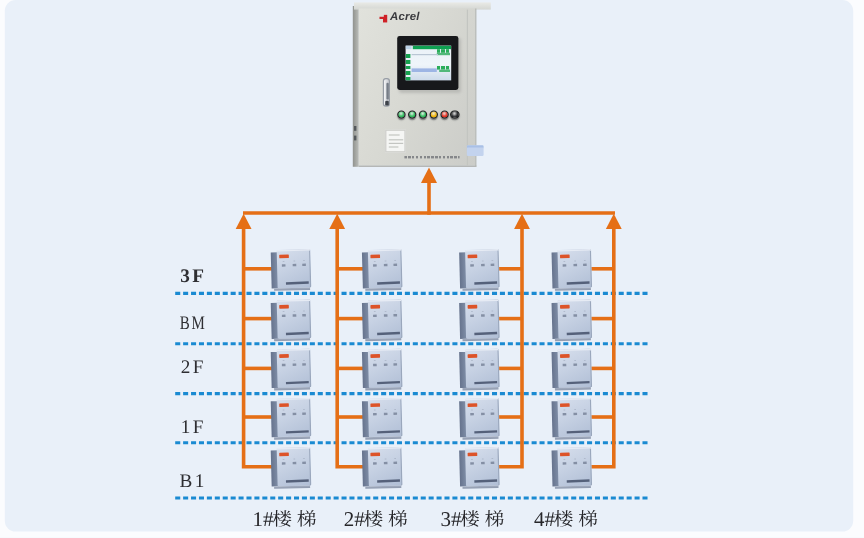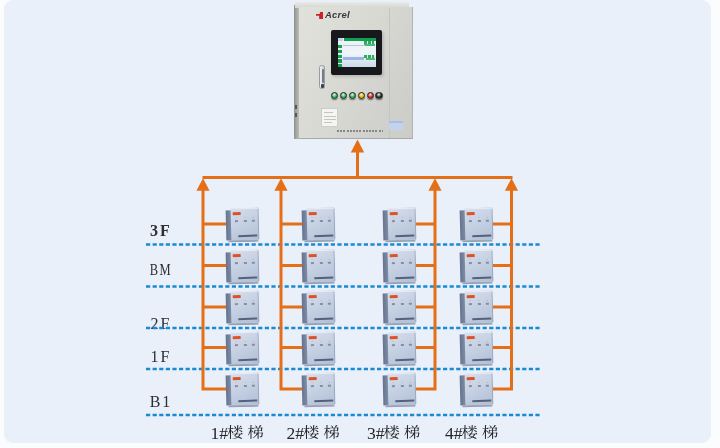--- a/index.html
+++ b/index.html
@@ -8,21 +8,21 @@
 .dev{position:absolute;width:33px;height:34px;transform:rotate(-1.5deg)}
 .dside{position:absolute;left:0;top:2px;width:5.5px;height:30px;background:linear-gradient(to right,#66738d,#8291aa)}
 .dface{position:absolute;left:5px;top:0;width:28px;height:32px;background:linear-gradient(155deg,#d6deec 0%,#c6d1e3 45%,#b0bed5 100%);border-radius:1px;box-shadow:inset 0 1.2px 0 #e6ebf4,inset -1px 0 0 #9aa7bc}
 .dlbl{position:absolute;left:1.8px;top:3.5px;width:8px;height:3px;background:#dd5328;border-radius:0.5px}
 .ic{position:absolute;top:11.5px;width:3px;height:2px;background:#848fa4;box-shadow:0 -3.5px 0 -0.8px #97a1b4}
 .dline{position:absolute;left:7px;top:27px;width:19px;height:1.5px;background:#55617a;transform:rotate(-1deg)}
 .dbot{position:absolute;left:2px;top:31.5px;width:30px;height:2px;background:linear-gradient(to bottom,#a3adc0,#8e99ad)}
 #cab{position:absolute;left:294px;top:2px;width:115px;height:137px}
 #cabside{position:absolute;left:0;top:3px;width:5px;height:134px;background:linear-gradient(to right,#90928e,#bbbdb9)}
 #cabtop{position:absolute;left:1px;top:0;width:114px;height:6px;background:linear-gradient(to bottom,#e9eae6,#d4d6d2)}
-#cabface{position:absolute;left:5px;top:5px;width:114px;height:132px;background:linear-gradient(115deg,#e1e2dc 0%,#d8d9d3 45%,#cbccc8 100%);border-right:1px solid #b2b4b0;border-bottom:1px solid #a8aaa6}
+#cabface{position:absolute;left:5px;top:5px;width:98px;height:132px;background:linear-gradient(115deg,#e1e2dc 0%,#d8d9d3 45%,#cbccc8 100%);border-right:1px solid #b2b4b0;border-bottom:1px solid #a8aaa6}
 #logo{position:absolute;left:17px;top:4px;height:9px}
 #logoicon{position:absolute;left:0;top:1px;width:7px;height:7px;background:#cf2127;clip-path:polygon(0 28%,55% 28%,55% 0,100% 0,100% 100%,45% 100%,45% 55%,0 55%)}
 #logotxt{position:absolute;left:9px;top:-2px;font-family:"Liberation Sans",sans-serif;font-weight:bold;font-style:italic;font-size:9.5px;color:#3a3a3e;letter-spacing:0.2px}
 #bezel{position:absolute;left:31.5px;top:23px;width:51px;height:44.5px;background:#17181b;border-radius:2px;box-shadow:1.5px 2px 2.5px #babbb7}
 #lcd{position:absolute;left:7.5px;top:7.5px;width:38px;height:29.5px;background:linear-gradient(to bottom,#eaf1f7 0%,#eff5fa 55%,#ccdaea 100%);overflow:hidden}
 #lcdbar{position:absolute;left:6px;top:0.6px;right:0;height:2.6px;background:#0fa052}
 #lcdbtl{position:absolute;left:0;top:0.6px;width:5px;height:2.6px;background:#bcd3e8}
 #lcdleft{position:absolute;left:0;top:7px;width:4px;height:22px;background:repeating-linear-gradient(to bottom,#16a14f 0 3.2px,#e8f0f6 3.2px 4.8px)}
 #lcdg1{position:absolute;right:0.8px;top:3.6px;width:11px;height:2.6px;background:repeating-linear-gradient(90deg,#2aad5a 0 2.8px,#dfeaf4 2.8px 3.8px)}
 #lcdg2{position:absolute;right:0.8px;top:6.8px;width:11px;height:2.2px;background:#51b87a}
@@ -37,21 +37,21 @@
 #sticker{position:absolute;left:22px;top:101px;width:17px;height:19px;background:#f5f6f4;border:0.5px solid #cccdc9}
 .stl{position:absolute;left:2px;width:12px;height:1px;background:#c3c5c1}
 #companytxt{position:absolute;left:38px;top:122.5px;width:46px;height:2.6px;background:repeating-linear-gradient(90deg,#85878a 0 2px,transparent 2px 3.2px)}
 #bluelabel{position:absolute;left:90px;top:113.5px;width:14px;height:9px;background:#c3d3ee;border-radius:1px;box-shadow:inset 0 2px 0 #a9c0e6}
 .vent{position:absolute;left:1px;width:2px;height:3.5px;background:#54585c}
 #seam{position:absolute;left:89.5px;top:1px;width:1px;height:130px;background:#c3c5c1}
 </style></head><body>
 <div id="panel"></div>
 <div class="fl" style="top:222.3px;font-weight:bold;">3F</div>
 <div class="fl" style="top:260.8px;transform:scaleX(0.78)">BM</div>
-<div class="fl" style="top:315px;text-align:center;">2F</div>
+<div class="fl" style="top:298px;text-align:center;">2F</div>
 <div class="fl" style="top:347.5px;">1F</div>
 <div class="fl" style="top:392.5px;">B1</div>
 <svg width="720" height="448" viewBox="0 0 720 448" style="position:absolute;left:0;top:0">
 <line x1="146" y1="244.5" x2="541" y2="244.5" stroke="#1a8ad2" stroke-width="2.6" stroke-dasharray="4.2 2.4"></line>
 <line x1="146" y1="286.5" x2="541" y2="286.5" stroke="#1a8ad2" stroke-width="2.6" stroke-dasharray="4.2 2.4"></line>
 <line x1="146" y1="328" x2="541" y2="328" stroke="#1a8ad2" stroke-width="2.6" stroke-dasharray="4.2 2.4"></line>
 <line x1="146" y1="369" x2="541" y2="369" stroke="#1a8ad2" stroke-width="2.6" stroke-dasharray="4.2 2.4"></line>
 <line x1="146" y1="415" x2="541" y2="415" stroke="#1a8ad2" stroke-width="2.6" stroke-dasharray="4.2 2.4"></line>
 <line x1="202.5" y1="177.5" x2="512.5" y2="177.5" stroke="#e56f16" stroke-width="3"></line>
 <line x1="357.5" y1="151.5" x2="357.5" y2="179" stroke="#e56f16" stroke-width="3"></line>

